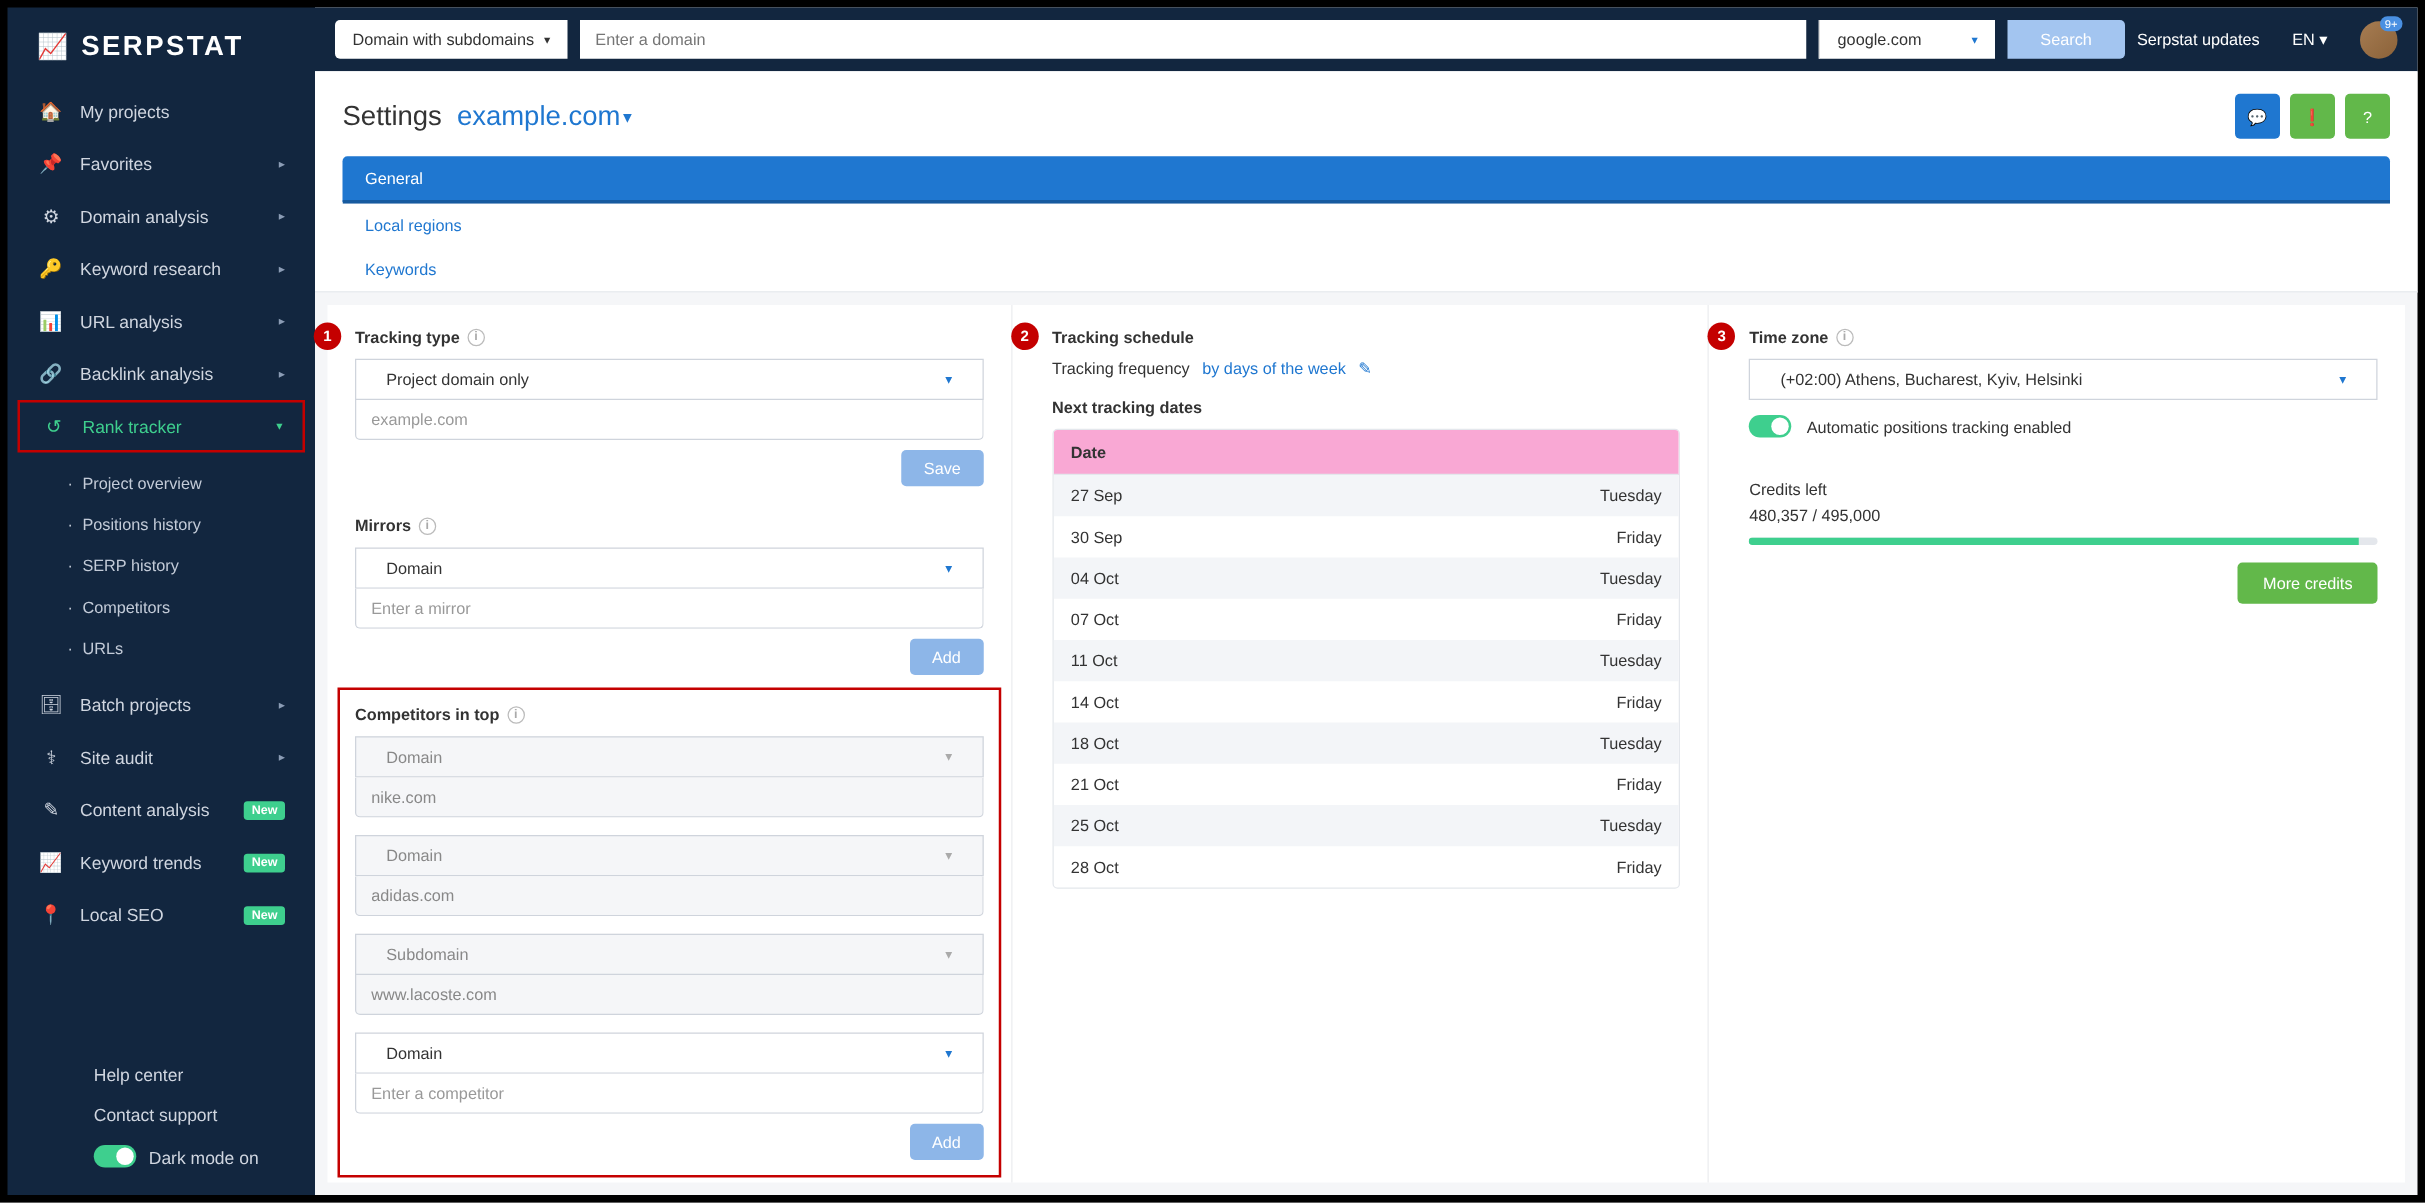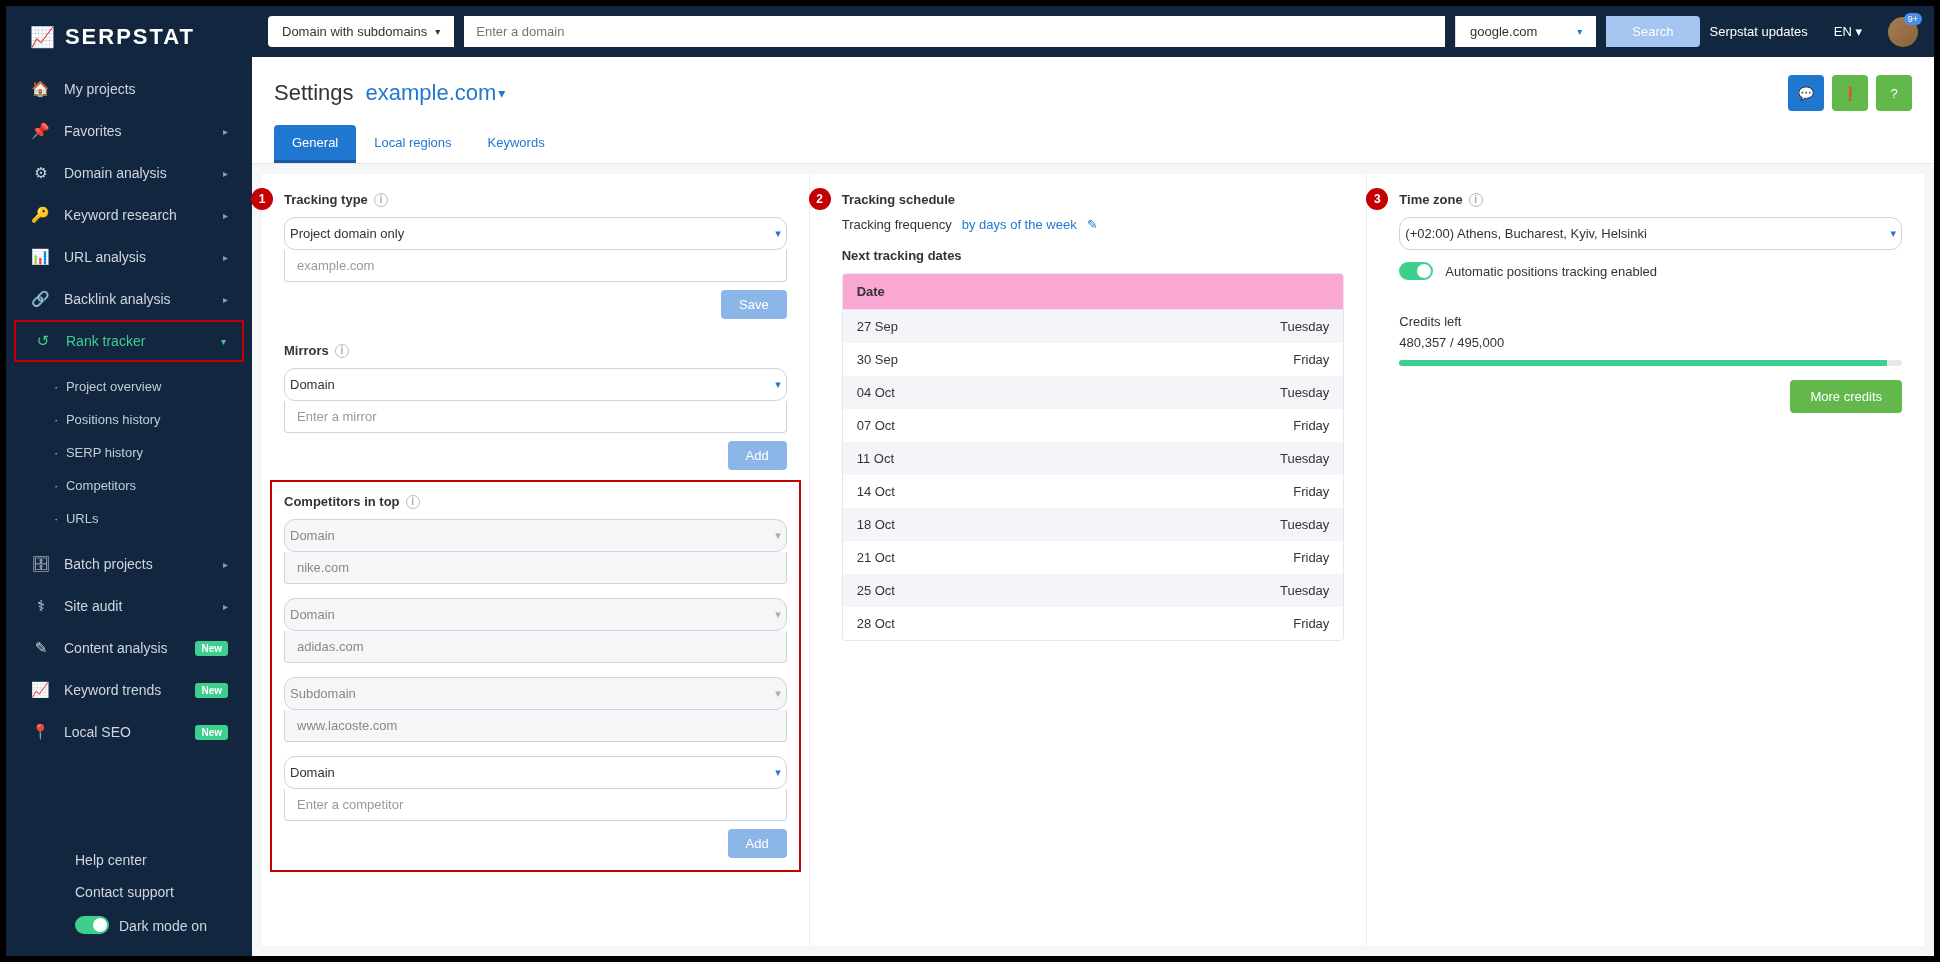--- a/index.html
+++ b/index.html
@@ -35,31 +35,31 @@
 .avatar-badge { position: absolute; top: -4px; right: -4px; background: #4a90e2; color: #fff; font-size: 9px; padding: 1px 4px; border-radius: 8px; }
 
 .page-header { background: #fff; padding: 18px 22px 0; border-bottom: 1px solid #e4e7ec; }
 .page-header-top { display: flex; align-items: center; gap: 12px; }
 .page-title { font-size: 22px; font-weight: 400; }
 .page-domain { color: #1f77d0; font-size: 22px; display: inline-flex; align-items: center; gap: 2px; cursor: pointer; }
 .header-actions { margin-left: auto; display: flex; gap: 8px; }
 .btn-sq { width: 36px; height: 36px; display: flex; align-items: center; justify-content: center; border-radius: 4px; color: #fff; cursor: pointer; }
 .btn-sq.blue { background: #1f77d0; }
 .btn-sq.green { background: #62b84a; }
-.tabs { display: flex; gap: 0; margin-top: 14px; }
+.tabs { display: flex; gap: 0; margin-top: 14px; flex-direction: column; }
 .tab { padding: 10px 18px; cursor: pointer; color: #1f77d0; font-size: 13px; }
 .tab.active { background: #1f77d0; color: #fff; border-radius: 4px 4px 0 0; border-bottom: 3px solid #165a9f; }
 
 .content { flex: 1; display: flex; background: #fff; margin: 10px; gap: 10px; }
 .col { flex: 1; padding: 18px 22px; border-right: 1px solid #ecedf0; position: relative; }
 .col:last-child { border-right: none; }
 .num-badge { width: 22px; height: 22px; background: #c40000; color: #fff; border-radius: 50%; display: inline-flex; align-items: center; justify-content: center; font-size: 12px; font-weight: 700; position: absolute; left: -11px; top: 14px; }
 .section-title { font-size: 13px; font-weight: 600; margin-bottom: 10px; display: flex; align-items: center; gap: 6px; }
 .info-ico { width: 14px; height: 14px; border: 1px solid #bbb; border-radius: 50%; display: inline-flex; align-items: center; justify-content: center; font-size: 10px; color: #aaa; }
-.select-box { border: 1px solid #cfd4dc; border-radius: 11px; padding: 8px 5px; display: flex; align-items: center; justify-content: space-between; cursor: pointer; background: #fff; font-size: 13px; }
+.select-box { border: 1px solid #cfd4dc; border-radius: 0; padding: 8px 24px; display: flex; align-items: center; justify-content: space-between; cursor: pointer; background: #fff; font-size: 13px; }
 .select-box .caret { color: #1f77d0; font-size: 11px; }
 .input-box { border: 1px solid #cfd4dc; border-top: none; border-radius: 0 0 4px 4px; padding: 8px 12px; background: #fff; font-size: 13px; color: #999; }
 .btn-prim { background: #8db6e8; color: #fff; border: none; padding: 7px 18px; border-radius: 4px; cursor: pointer; float: right; margin-top: 8px; font-size: 13px; }
 .section { margin-bottom: 24px; }
 .clearfix::after { content: ""; display: table; clear: both; }
 .disabled-box .select-box { background: #f5f6f8; color: #888; }
 .disabled-box .select-box .caret { color: #aaa; }
 .disabled-box .input-box { background: #f5f6f8; color: #888; }
 .comp-highlight { border: 2px solid #c40000; padding: 12px; margin: -14px; }
 

